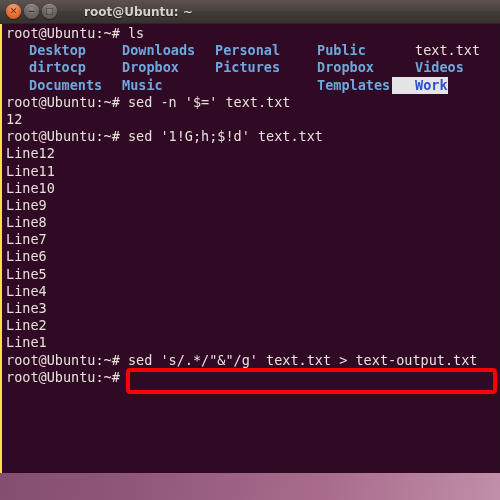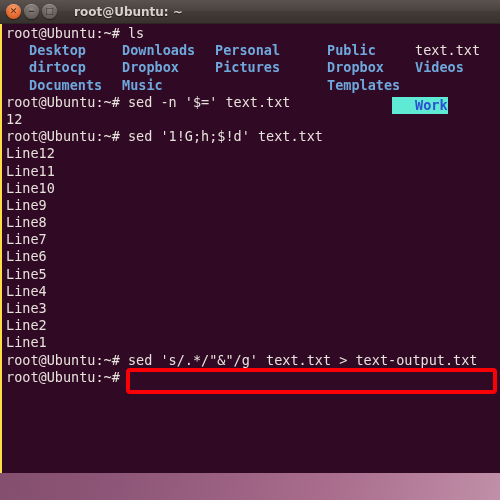--- a/index.html
+++ b/index.html
@@ -65,21 +65,21 @@
     align-items: center;
     justify-content: center;
     font-family: "DejaVu Sans", sans-serif;
     font-size: 9px;
     line-height: 1;
     color: #35302d;
     font-weight: bold;
   }
   .wbtn.close .glyph { color: #5e2605; }
   #title-text {
-    margin-left: 14px;
+    margin-left: 24px;
     color: #d8d2cc;
     font-family: "DejaVu Sans", sans-serif;
     font-size: 12px;
     font-weight: bold;
     text-shadow: 0 1px 1px rgba(0,0,0,0.6);
     white-space: nowrap;
   }
 
   
   #term {
@@ -96,39 +96,38 @@
     height: 17.2px;
     line-height: 17.2px;
     font-size: 13.5px;
     color: #e8e2dc;
     white-space: pre;
     letter-spacing: 0px;
   }
   .blue { color: #6fa8dc; font-weight: bold; }
   .white { color: #e8e2dc; }
   .greenbg {
-    background: #5eead4;
+    background: #e5e5e5;
     color: #2f4fd0;
     font-weight: bold;
-    margin-top: 20px;
   }
   
   .ls-row { position: relative; height: 17.2px; }
   .ls-row span.col {
     position: absolute;
     top: 0;
     line-height: 17.2px;
     font-size: 13.5px;
     white-space: pre;
     padding-left: 23px;
   }
   .c0 { left: 0px; }
   .c1 { left: 93px; }
   .c2 { left: 186px; }
-  .c3 { left: 298px; }
+  .c3 { left: 288px; }
   .c4 { left: 386px; }
 
   
   #redbox {
     position: absolute;
     left: 124px;
     top: 344px;
     width: 371px;
     height: 26px;
     border: 4px solid #fb0007;

